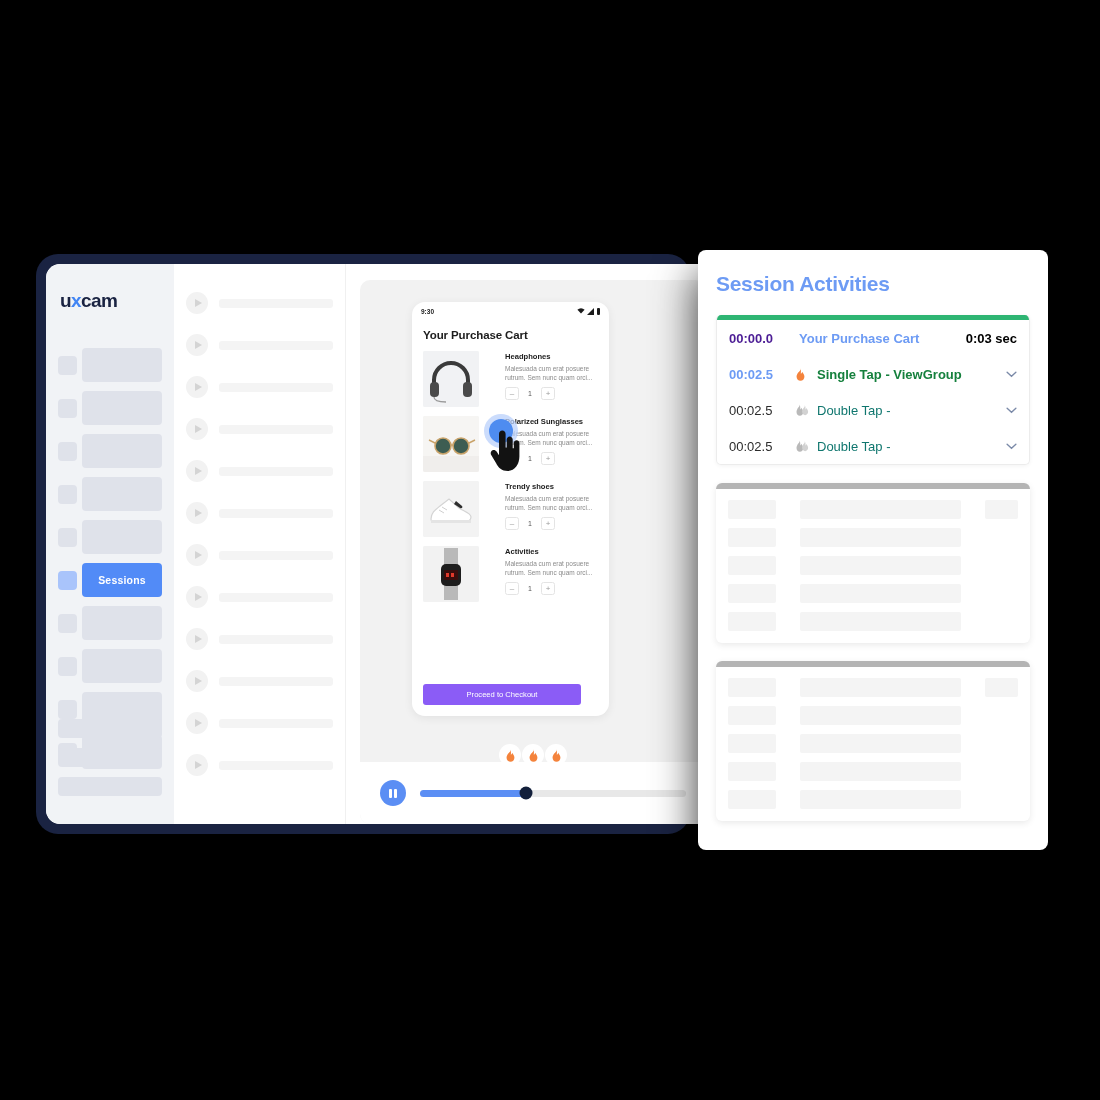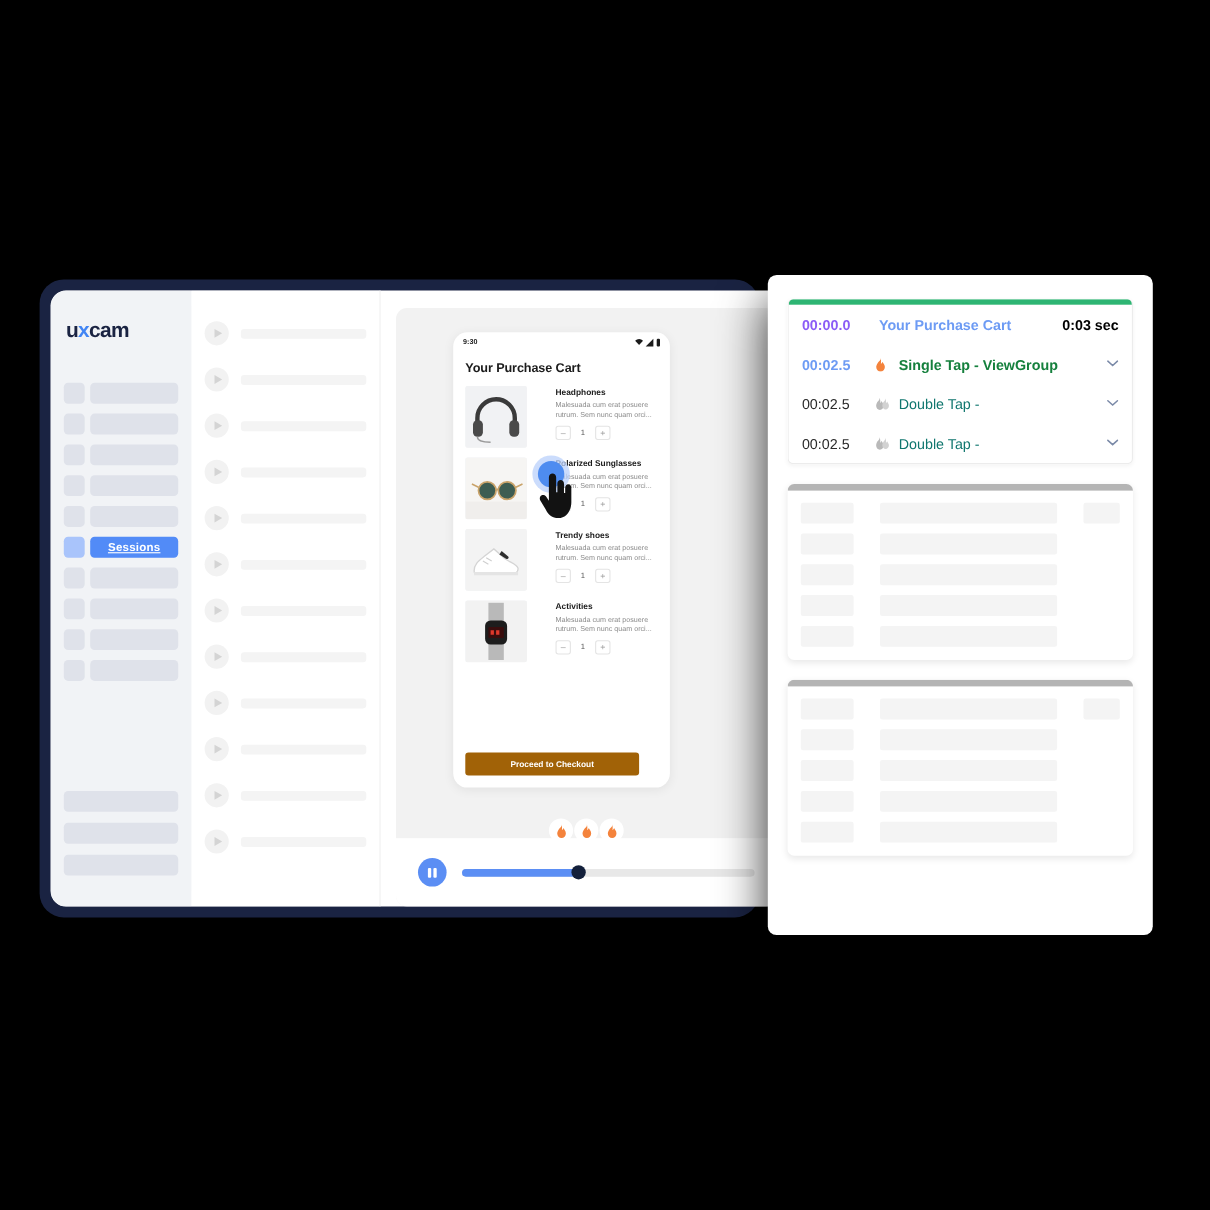--- a/index.html
+++ b/index.html
@@ -56,25 +56,24 @@
     gap: 5px;
     margin-bottom: 9px;
   }
   .nav-sq {
     width: 19px; height: 19px;
     border-radius: 4px;
     background: #dfe2ea;
     flex: 0 0 19px;
   }
   .nav-bar {
-    height: 19px;
+    height: 34px;
     border-radius: 4px;
     background: #dfe2ea;
     flex: 1;
-    text-decoration: underline;
   }
   .nav-row.active .nav-sq { background: #a9c4fb; }
   .nav-row.active .nav-bar {
     background: #528bf7;
     color: #fff;
     font-size: 10.5px;
     font-weight: 700;
     display: flex;
     align-items: center;
     justify-content: center;
@@ -213,25 +212,25 @@
   .step-val {
     width: 16px;
     text-align: center;
     font-size: 7px;
     color: #555;
   }
   #checkout-btn {
     position: absolute;
     left: 11px; right: 28px; bottom: 11px;
     height: 21px;
-    background: #a16207;
+    background: #8b5cf6;
     border-radius: 3px;
     color: #fff;
     font-size: 7.6px;
-    font-weight: 700;
+    font-weight: 400;
     display: flex;
     align-items: center;
     justify-content: center;
   }
 
   
   #tap-halo {
     position: absolute;
     left: 72px; top: 112px;
     width: 34px; height: 34px;
@@ -343,21 +342,21 @@
     height: 36px;
     padding: 0 12px;
     font-size: 13px;
   }
   .act-time {
     width: 66px;
     flex: 0 0 66px;
     color: #2b2b2b;
   }
   .act-row.hl .act-time { color: #6d9bf4; font-weight: 700; }
-  .act-row.first .act-time { color: #8b5cf6; font-weight: 700; }
+  .act-row.first .act-time { color: #4c1d95; font-weight: 700; }
   .act-icon { width: 22px; flex: 0 0 22px; display: flex; align-items: center; }
   .act-label { flex: 1; color: #0f766e; }
   .act-row.hl .act-label { color: #15803d; font-weight: 700; }
   .act-row.first .act-label { color: #6d9bf4; font-weight: 600; padding-left: 4px; }
   .act-dur { color: #000000; font-weight: 600; }
   .chev { width: 14px; flex: 0 0 14px; text-align: right; color: #7b8aa8; font-size: 10px; }
 
   .skel-card {
     margin-top: 18px;
     border-radius: 6px;
@@ -631,20 +630,21 @@
           <div id="track-fill" style="width: 40%;"></div>
           <div id="scrub" style="left: 40%;"></div>
         </div>
       </div>
     </div>
 
   </div>
 </div>
 
 <div id="activities">
+  <div id="act-title">Session Activities</div>
   <div id="act-card">
     <div id="act-accent"></div>
     <div id="act-rows">
         <div class="act-row first">
           <div class="act-time">00:00.0</div>
           <div class="act-label">Your Purchase Cart</div>
           <div class="act-dur">0:03 sec</div>
         </div>
         <div class="act-row hl">
           <div class="act-time">00:02.5</div>

